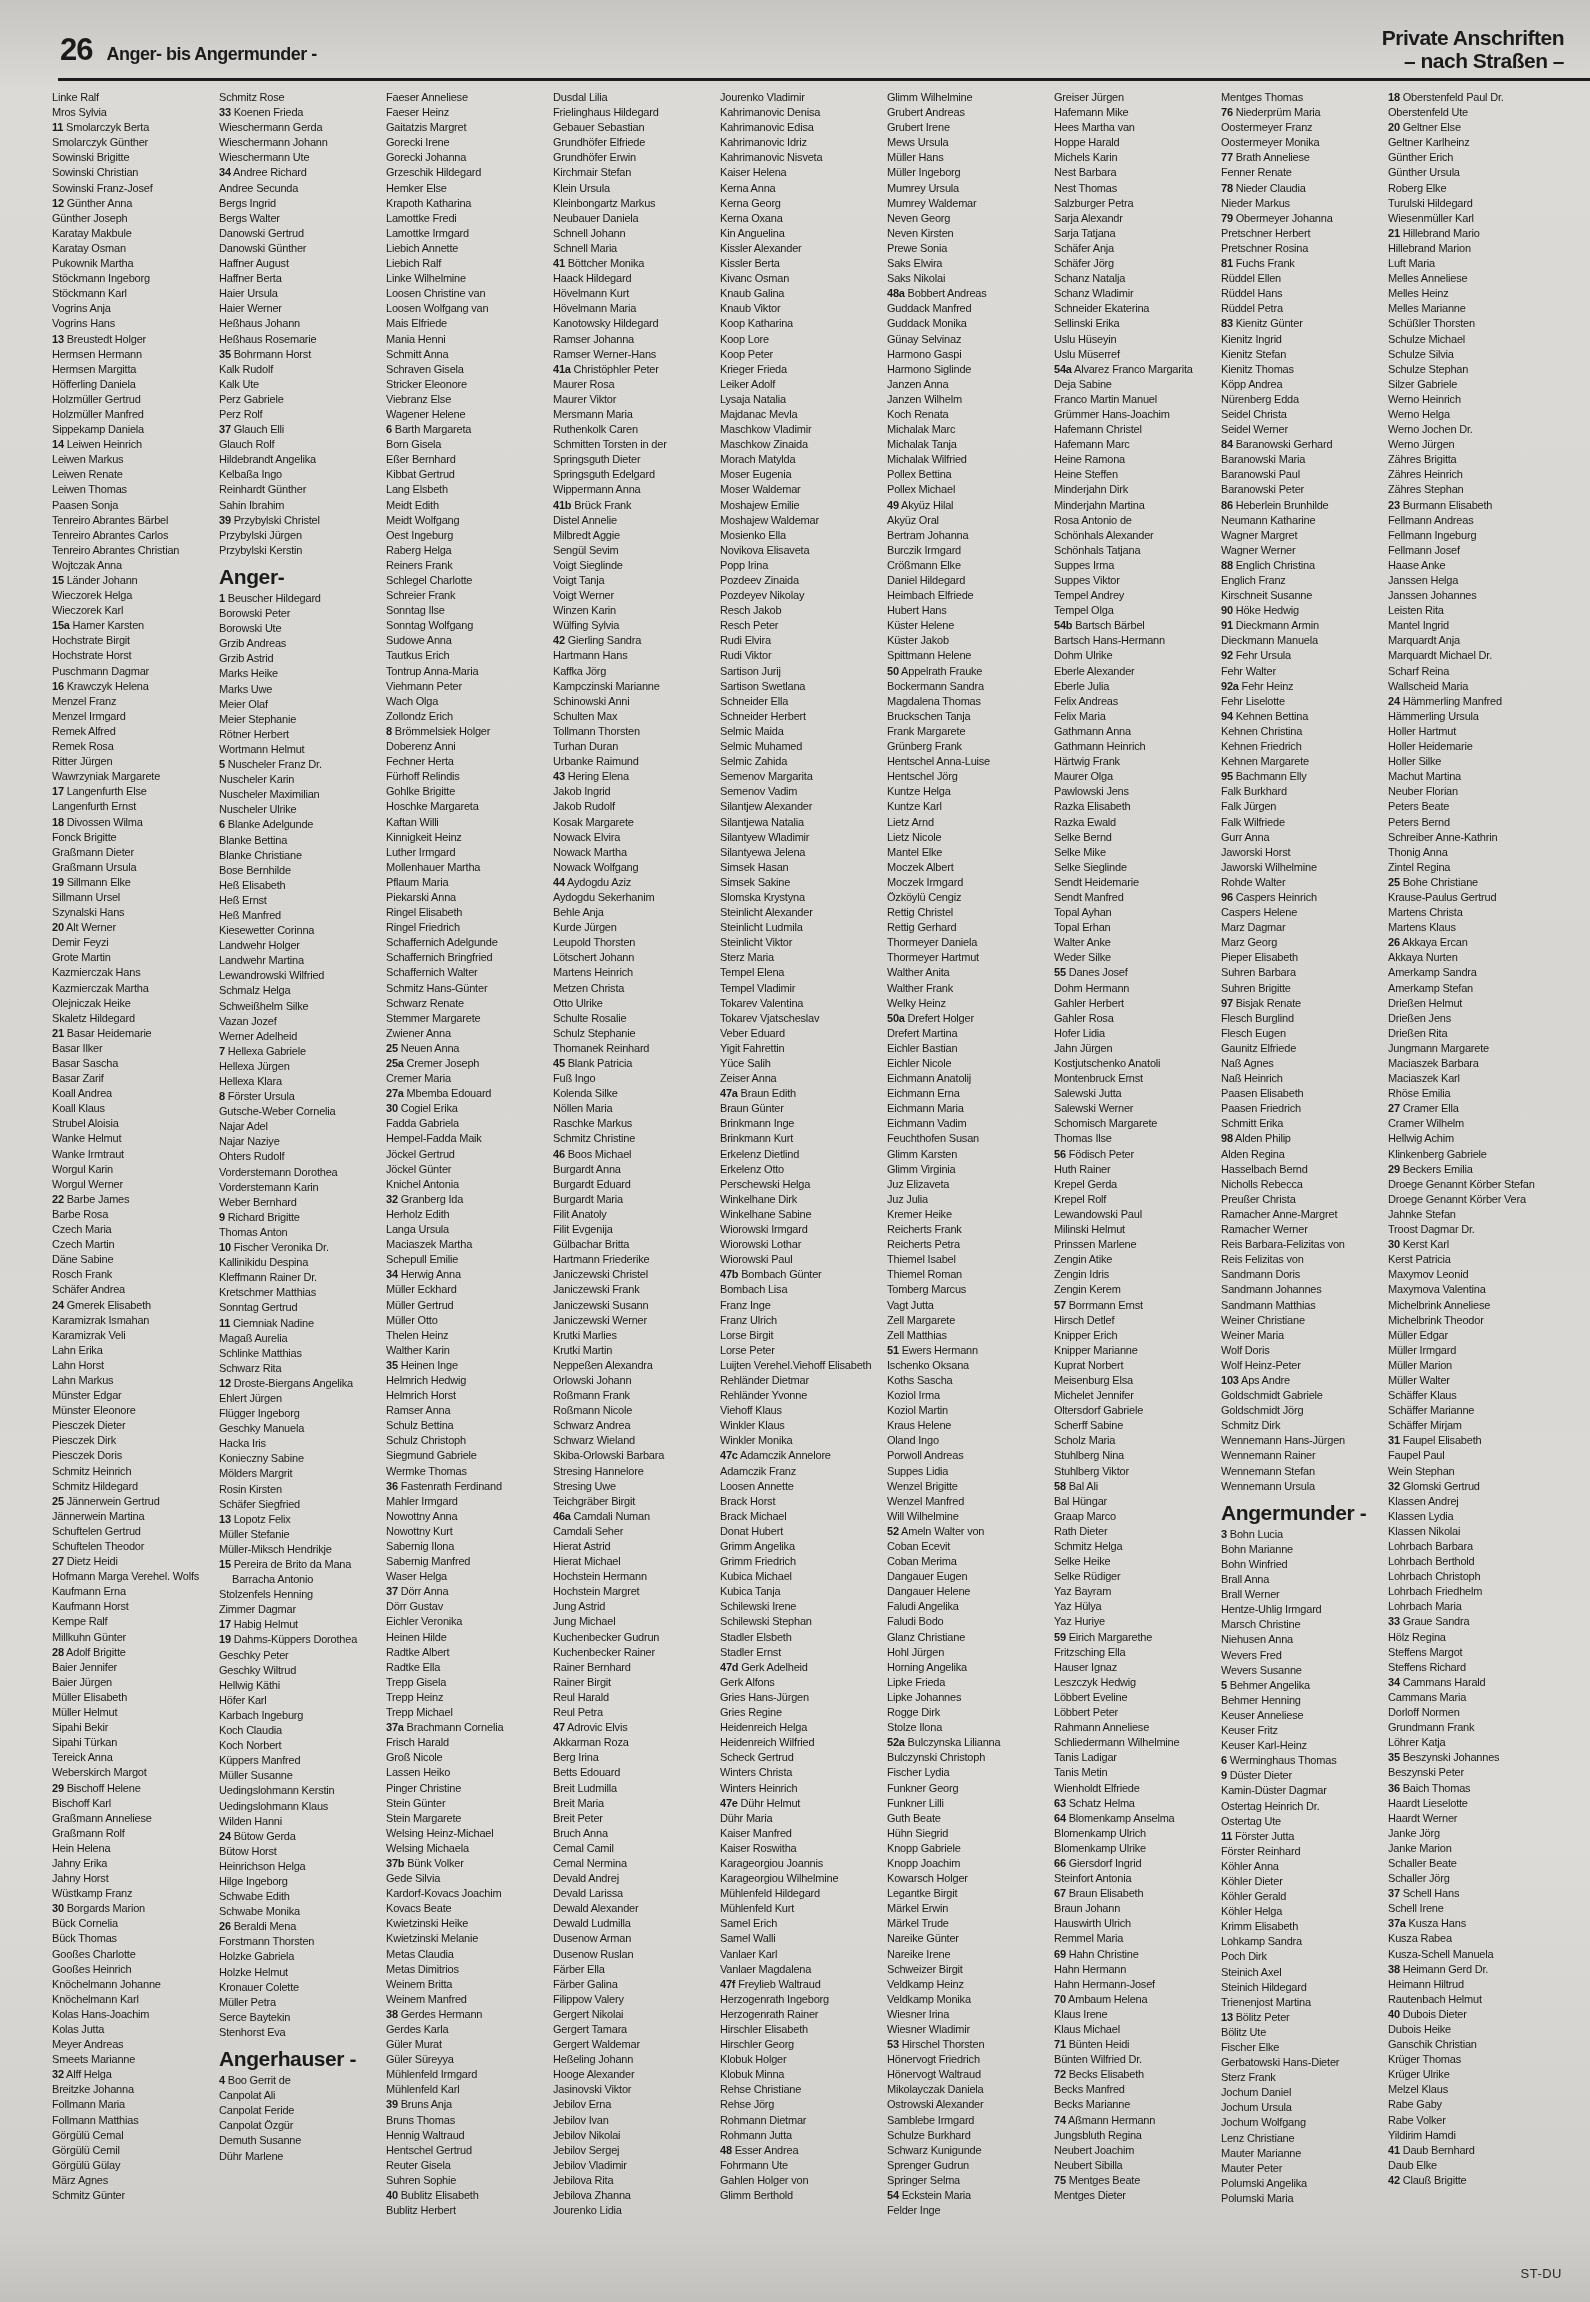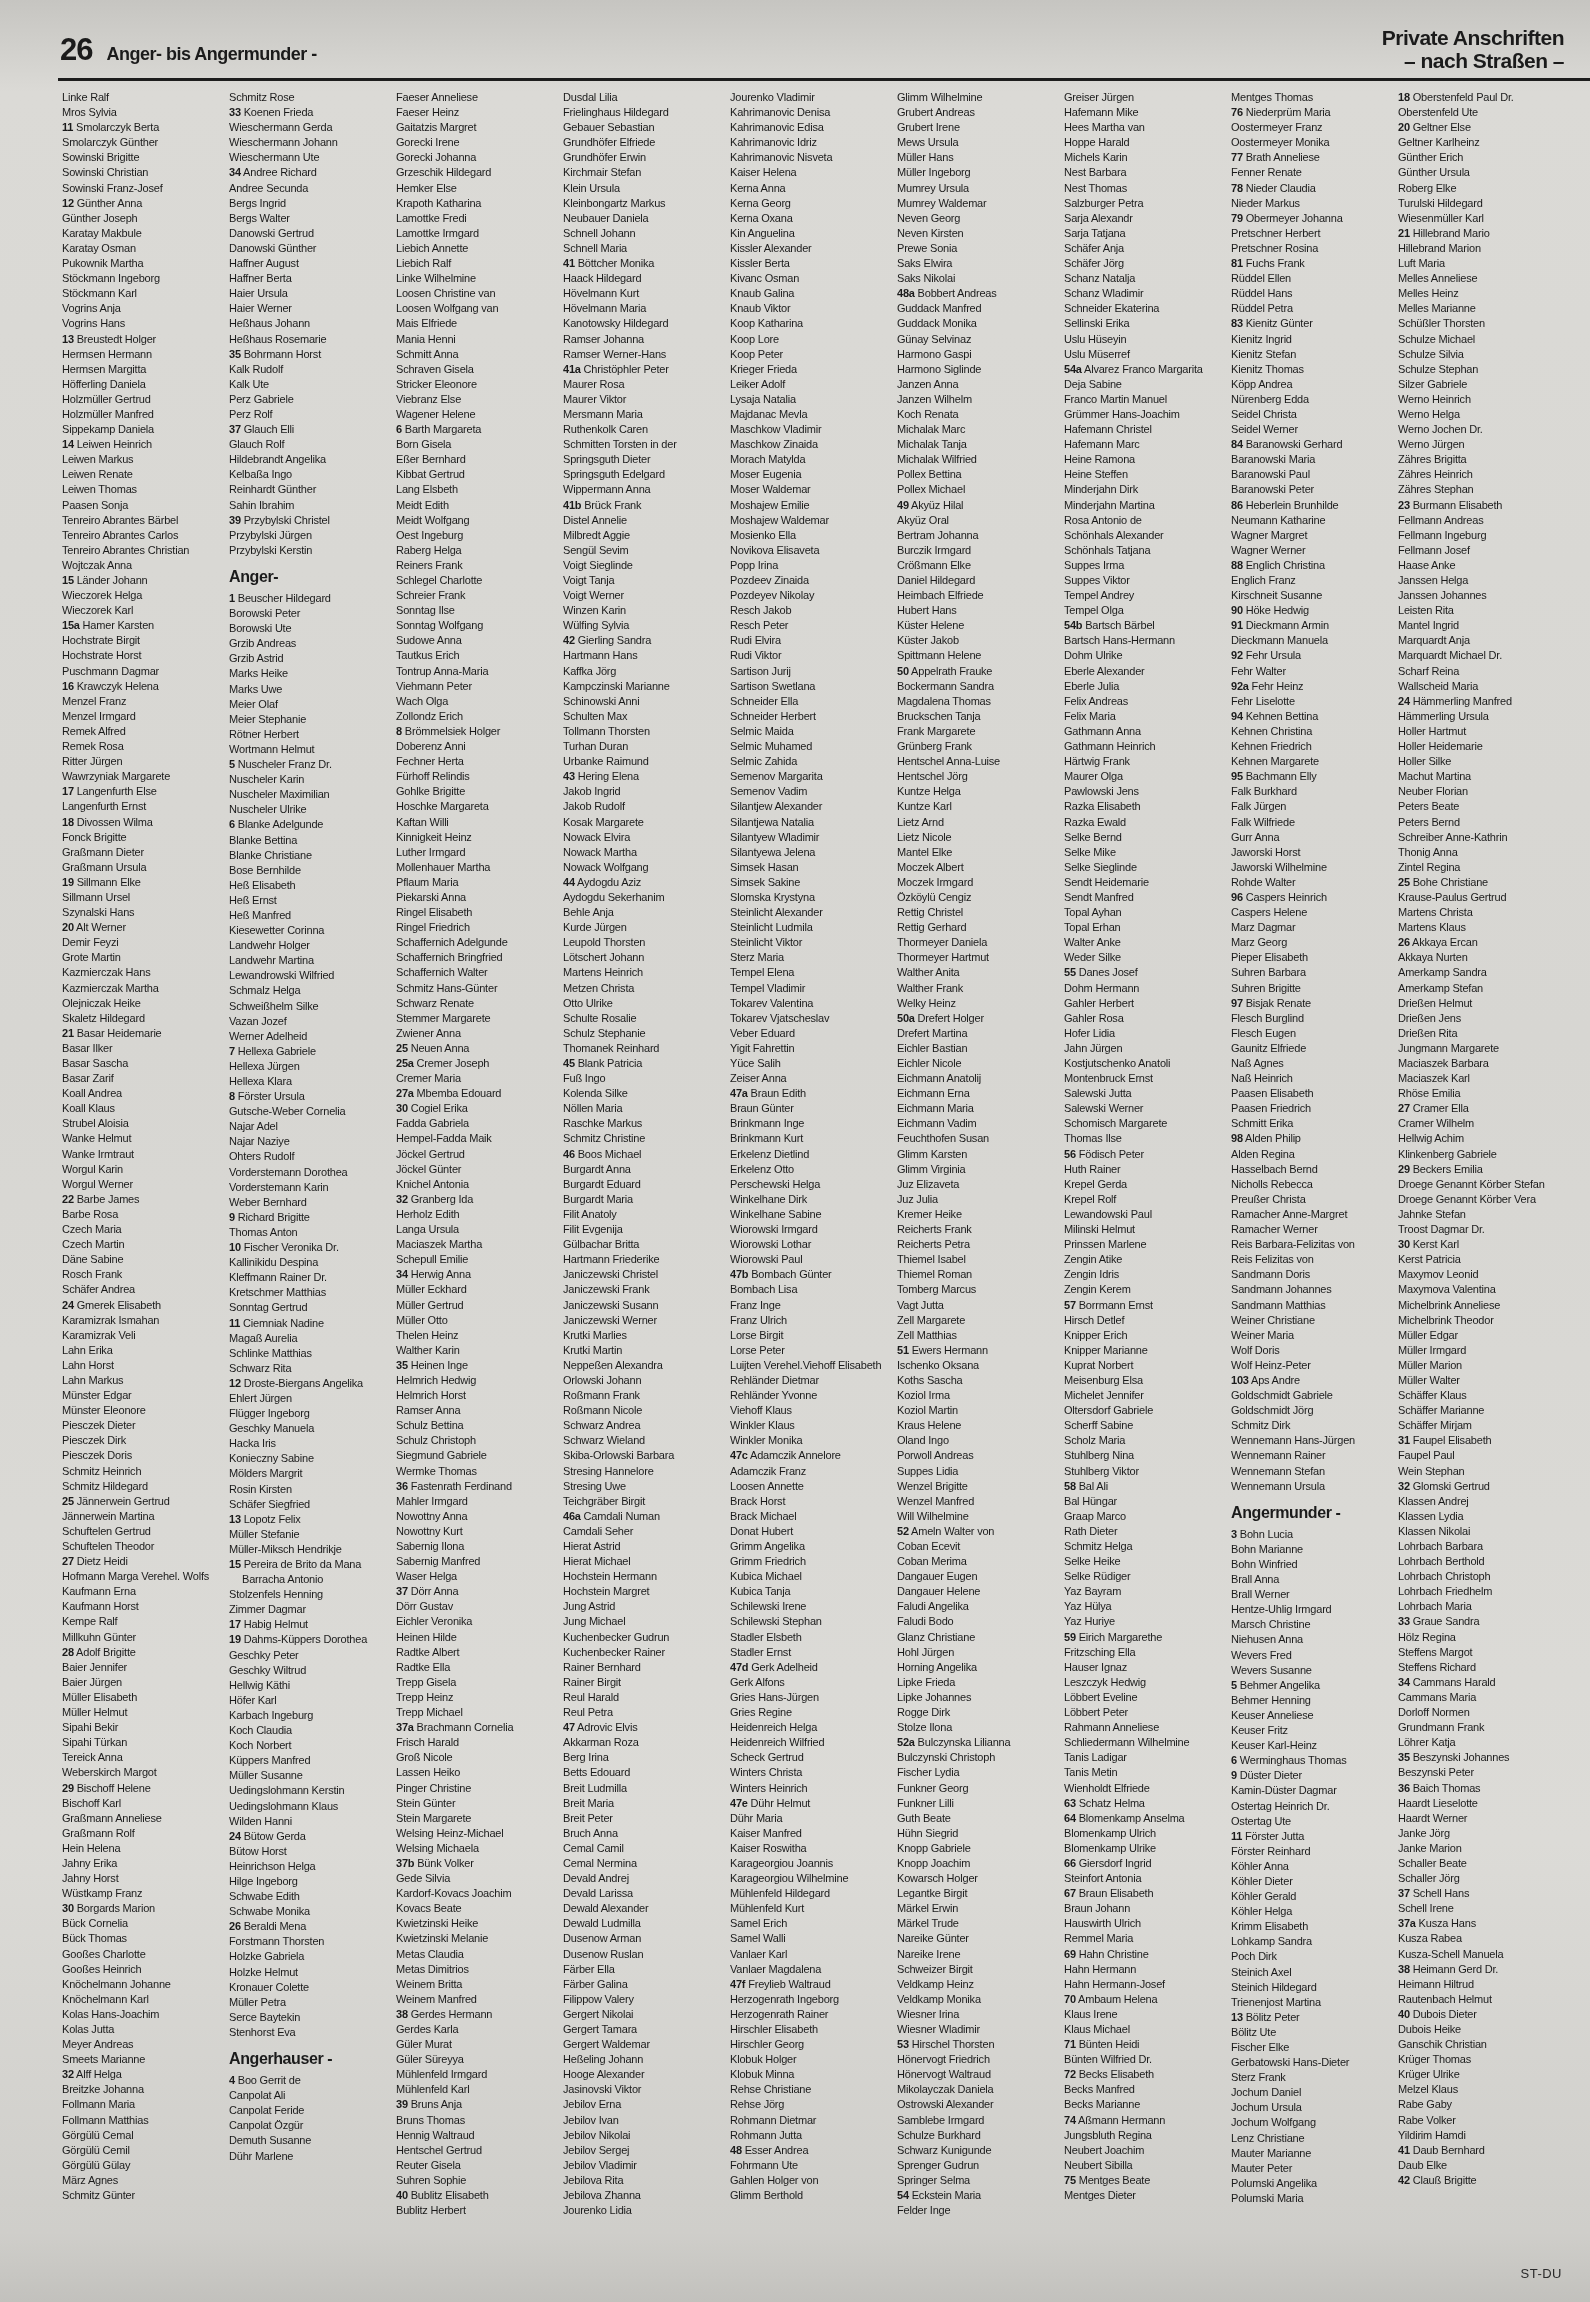--- a/index.html
+++ b/index.html
@@ -7,25 +7,25 @@
     width:1590px;height:2302px;position:relative;overflow:hidden;
     background:linear-gradient(180deg,#c6c5c1 0%,#dbdad6 4%,#d7d6d2 45%,#dcdbd7 80%,#cfcecA 97%,#c2c1bd 100%);
     font-family:"Liberation Sans","DejaVu Sans",sans-serif;color:#1b1b1b;
   }
   .page-header{position:absolute;top:14px;left:60px;right:22px;height:60px;}
   .hdr-left{position:absolute;left:0;bottom:6px;display:flex;align-items:baseline;gap:14px;}
   .page-num{font-size:31px;font-weight:bold;letter-spacing:-1px;}
   .page-title{font-size:18px;font-weight:bold;letter-spacing:-0.5px;}
   .hdr-right{position:absolute;right:4px;bottom:2px;text-align:right;font-weight:bold;font-size:21px;line-height:23px;letter-spacing:-0.5px;}
   .rule{position:absolute;top:78px;left:58px;right:0;border-top:3px solid #1d1d1d;}
-  .columns{position:absolute;top:90px;left:62px;display:flex;gap:10px;}
+  .columns{position:absolute;top:90px;left:52px;display:flex;gap:10px;}
   .col{flex:0 0 157px;width:157px;font-size:11px;line-height:15.1px;letter-spacing:-0.2px;}
   .entry{padding-left:13px;text-indent:-13px;}
   .entry b{font-weight:bold;}
-  .section{font-weight:bold;font-size:16px;letter-spacing:-0.4px;padding:11px 0 7px 0;text-indent:0;}
+  .section{font-weight:bold;font-size:21px;letter-spacing:-0.4px;padding:11px 0 7px 0;text-indent:0;}
   .page-footer{position:absolute;left:0;right:0;top:2238px;height:52px;}
   .footer-text{position:absolute;left:330px;top:4px;font-size:37px;font-weight:bold;font-style:italic;letter-spacing:0.5px;color:#161616;white-space:nowrap;}
   .region-code{position:absolute;right:28px;top:28px;font-size:13px;letter-spacing:0.5px;color:#2a2a2a;margin-left:33px;}
 </style>
 </head>
 <body>
 
 <div class="page-header">
   <div class="hdr-left">
     <span class="page-num">26</span>

